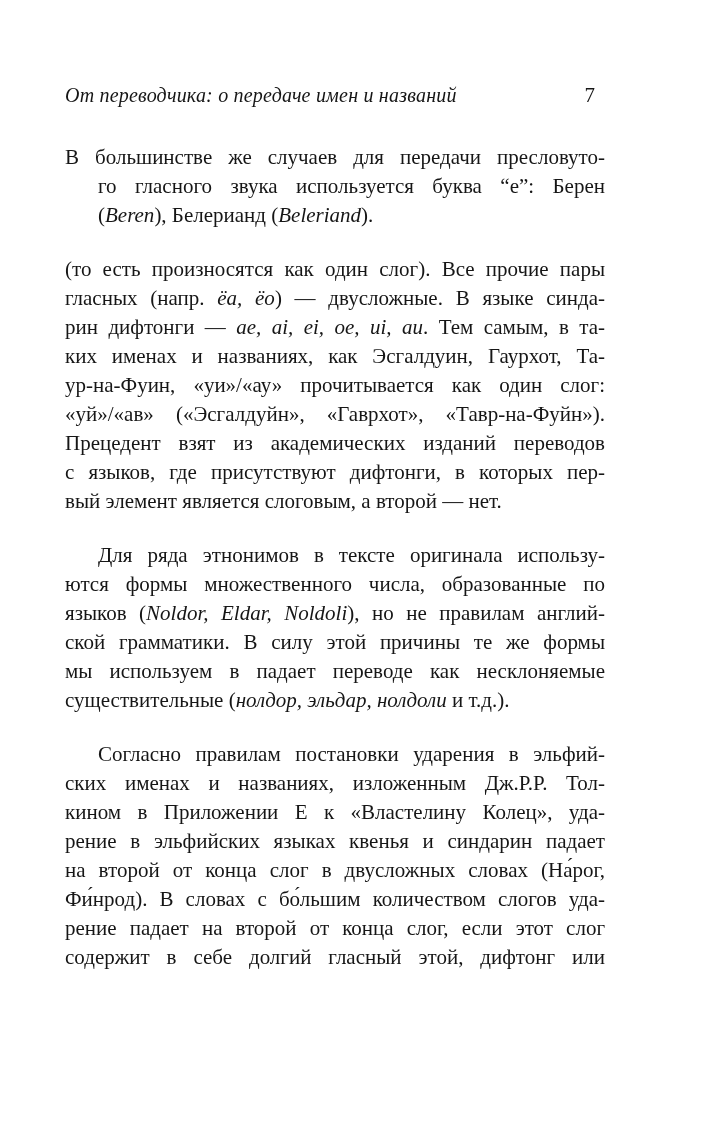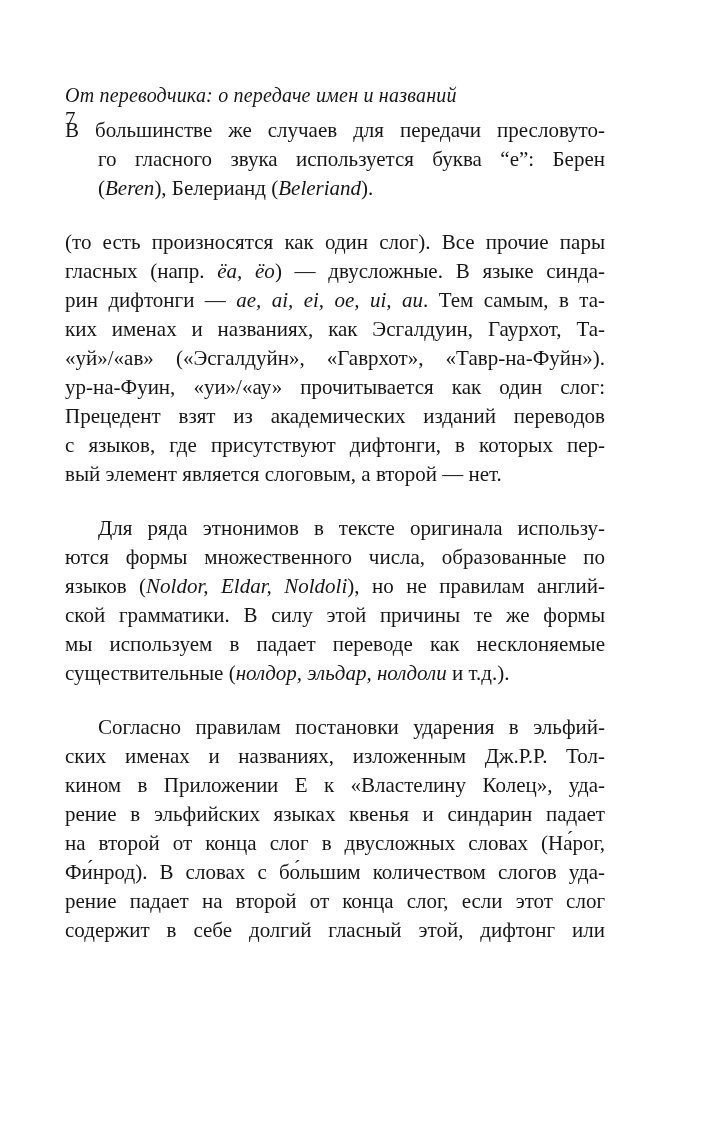--- a/index.html
+++ b/index.html
@@ -16,27 +16,26 @@
     color: #161616;
   }
   .running-head {
     position: absolute;
     left: 65px; top: 83px; width: 540px;
     display: flex;
     justify-content: space-between;
     align-items: baseline;
     font-size: 20px;
     line-height: 24px;
-    flex-direction: column;
   }
   .rh-title { font-style: italic; letter-spacing: 0.2px; }
   .rh-page { font-style: normal; padding-right: 10px; font-size: 21px; }
   .text-block {
     position: absolute;
-    left: 65px; top: 116px; width: 540px;
+    left: 65px; top: 143px; width: 540px;
     font-size: 21px;
   }
   .para { margin-bottom: 25px; }
   .para:last-child { margin-bottom: 16px; }
   .line {
     line-height: 29px;
     height: 29px;
     text-align: justify;
     text-align-last: justify;
   }
@@ -59,22 +58,22 @@
       <div class="para">
         <div class="line"><span>В большинстве же случаев для передачи пресловуто-</span></div>
         <div class="line ind"><span>го гласного звука используется буква “е”: Берен</span></div>
         <div class="line ind last"><span>(</span><span class="it">Beren</span><span>), Белерианд (</span><span class="it">Beleriand</span><span>).</span></div>
       </div>
       <div class="para">
         <div class="line"><span>(то есть произносятся как один слог). Все прочие пары</span></div>
         <div class="line"><span>гласных (напр. </span><span class="it">ëa, ëo</span><span>) — двусложные. В языке синда-</span></div>
         <div class="line"><span>рин дифтонги — </span><span class="it">ae, ai, ei, oe, ui, au</span><span>. Тем самым, в та-</span></div>
         <div class="line"><span>ких именах и названиях, как Эсгалдуин, Гаурхот, Та-</span></div>
+        <div class="line"><span>ур-на-Фуин, «уи»/«ау» прочитывается как один слог:</span></div>
         <div class="line"><span>«уй»/«ав» («Эсгалдуйн», «Гаврхот», «Тавр-на-Фуйн»).</span></div>
-        <div class="line"><span>ур-на-Фуин, «уи»/«ау» прочитывается как один слог:</span></div>
         <div class="line"><span>Прецедент взят из академических изданий переводов</span></div>
         <div class="line"><span>с языков, где присутствуют дифтонги, в которых пер-</span></div>
         <div class="line last"><span>вый элемент является слоговым, а второй — нет.</span></div>
       </div>
       <div class="para">
         <div class="line ind"><span>Для ряда этнонимов в тексте оригинала использу-</span></div>
         <div class="line"><span>ются формы множественного числа, образованные по</span></div>
         <div class="line"><span>языков (</span><span class="it">Noldor, Eldar, Noldoli</span><span>), но не правилам англий-</span></div>
         <div class="line"><span>ской грамматики. В силу этой причины те же формы</span></div>
         <div class="line"><span>мы используем в падает переводе как несклоняемые</span></div>

